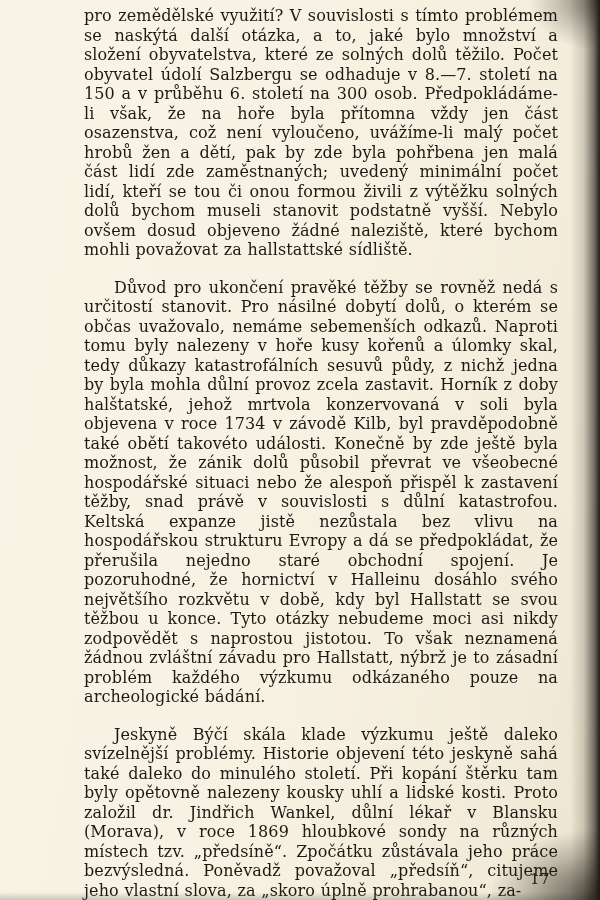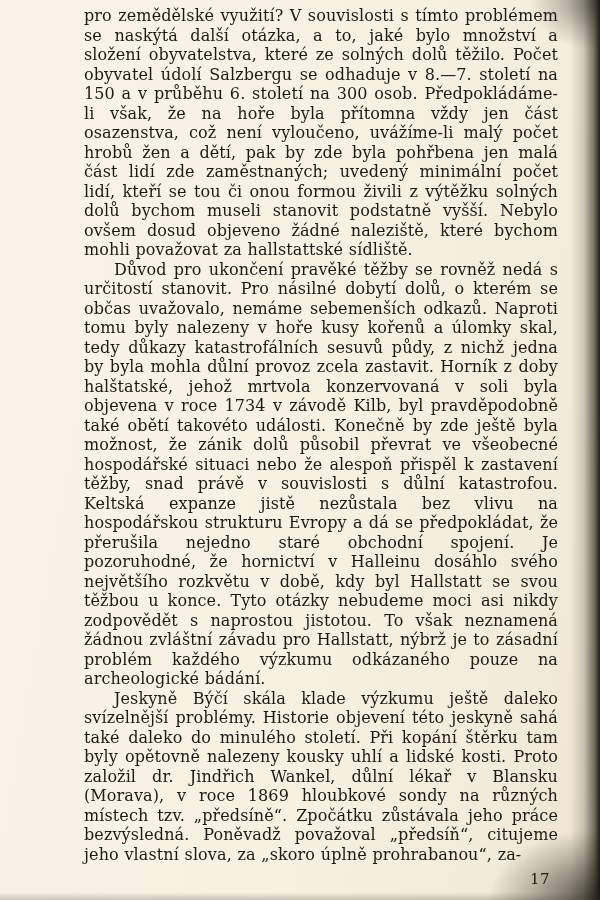--- a/index.html
+++ b/index.html
@@ -27,20 +27,21 @@
     text-align: justify;
     letter-spacing: 0.1px;
     word-spacing: 0.5px;
   }
   .text-block p {
     margin: 0;
     padding: 0;
   }
   .text-block p.indent {
     text-indent: 30px;
+    margin-top: 18px;
   }
   .page-number {
     position: absolute;
     right: 50px;
     bottom: 12px;
     font-size: 15px;
     letter-spacing: 0.5px;
     color: #23201a;
   }
   

